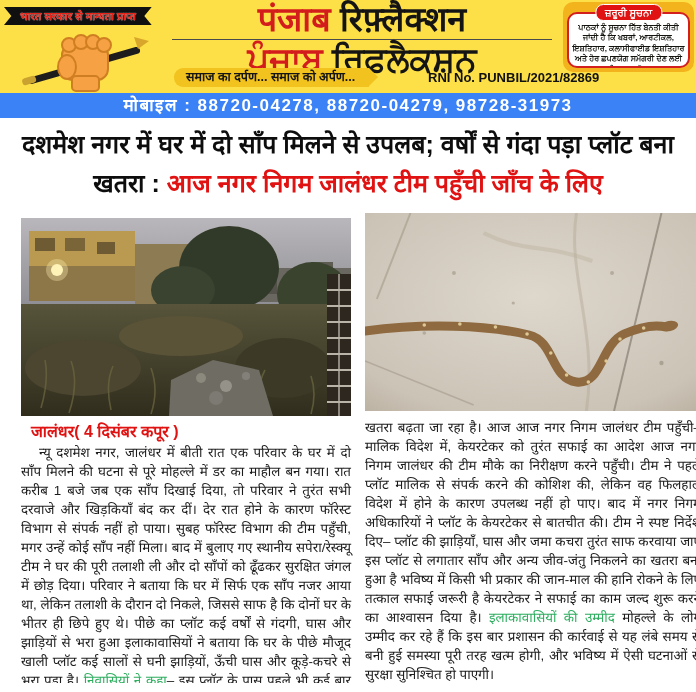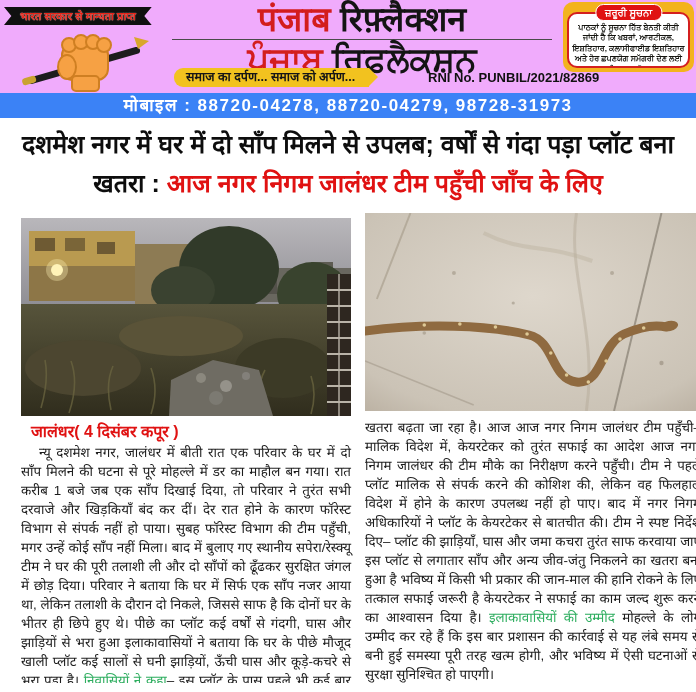--- a/index.html
+++ b/index.html
@@ -2,21 +2,21 @@
 <html><head>
 <meta charset="utf-8">
 <style>
   html,body{margin:0;padding:0;}
   body{
     width:696px;height:692px;position:relative;overflow:hidden;
     background:#ffffff;color:#1a1a1a;
     font-family:"Liberation Sans","DejaVu Sans",sans-serif;
   }
   
-  .header{position:relative;height:93px;background:#f0abfc;}
+  .header{position:relative;height:93px;background:#fde047;}
   .accred-ribbon{
     position:absolute;left:4px;top:7px;background:#101010;color:#e62318;
     font-weight:bold;font-size:11px;line-height:16px;padding:1px 16px;
     clip-path:polygon(0 0,100% 0,95% 50%,100% 100%,0 100%,5% 50%);
     text-shadow:0 0 1px #ffffff;white-space:nowrap;
   }
   .logo{position:absolute;left:22px;top:22px;width:128px;height:70px;}
   .masthead-center{position:absolute;left:166px;top:1px;width:392px;text-align:center;}
   .m-line{font-weight:bold;font-size:34px;line-height:37px;white-space:nowrap;letter-spacing:0;}
   .m-red{color:#d31d1d;margin-top:20px;} .m-black{color:#141414;}

